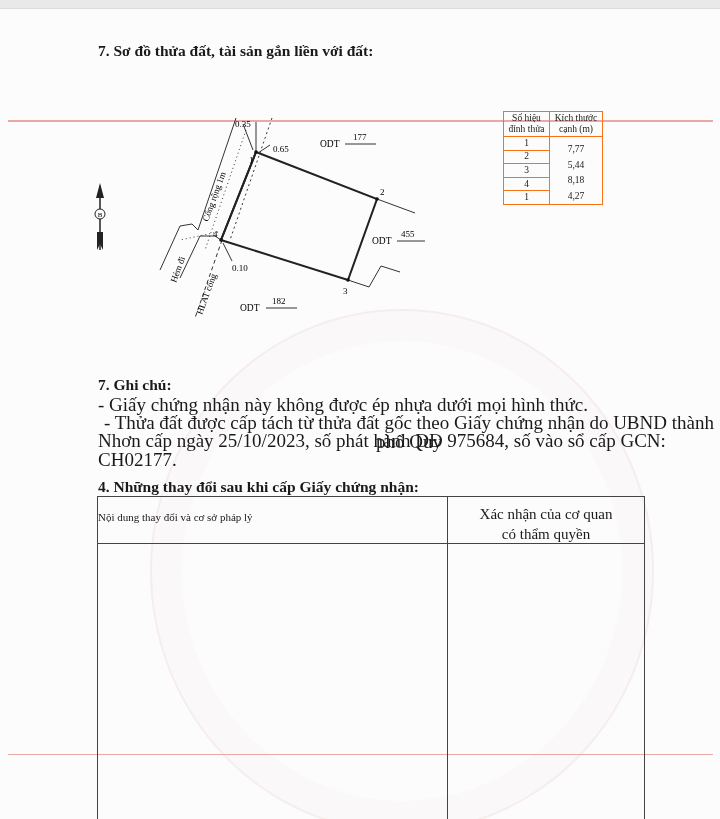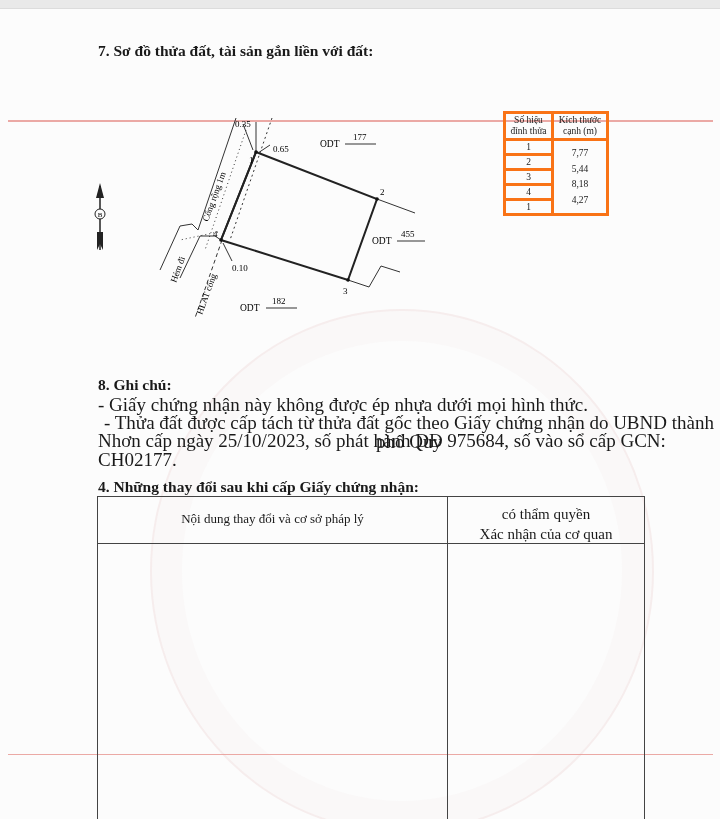--- a/index.html
+++ b/index.html
@@ -10,25 +10,25 @@
       color:#1a1a1a;
     }
     .topbar { position:absolute; left:0; top:0; width:720px; height:8px; background:#e9e9e9; border-bottom:1px solid #dcdcdc; }
     .page { position:absolute; left:0; top:9px; width:720px; height:810px; background:#fcfcfc; }
     .watermark { position:absolute; left:150px; top:300px; width:500px; height:520px; border-radius:50%;
       border:2px solid rgba(220,170,170,0.18); box-shadow: inset 0 0 0 30px rgba(230,200,200,0.08); }
     .redline { position:absolute; height:2px; background:#e79a95; opacity:0.85; }
     .h { position:absolute; font-weight:bold; font-size:15.5px; }
     .txt { position:absolute; font-size:19px; line-height:19px; }
     table.dims { position:absolute; left:503px; top:111px; border-collapse:collapse; font-size:9.5px; }
-    table.dims td { border:3px solid #f97316; text-align:center; padding:0 2px; line-height:11px; }
+    table.dims td { border:1px solid #f97316; text-align:center; padding:0 2px; line-height:11px; }
     .changes { position:absolute; left:97px; top:496px; width:546px; height:330px; border:1px solid #444; }
     .changes .col1 { position:absolute; left:0; top:0; width:349px; height:100%; border-right:1px solid #444; }
     .changes .hdr { position:absolute; left:0; top:46px; width:100%; border-top:1px solid #444; }
-    .changes .c1text { position:absolute; left:0; top:14px; width:349px; text-align:center; font-size:13px; }
+    .changes .c1text { position:absolute; left:0; top:14px; width:349px; font-size:11px; }
     .changes .c2text { position:absolute; left:350px; top:7px; width:196px; text-align:center; font-size:15px; line-height:20px; }
     svg text { font-family:"Liberation Serif", "DejaVu Serif", serif; }
   </style>
 </head>
 <body>
 
 <div class="topbar"></div>
 <div class="page">
   <div class="watermark"></div>
 </div>
@@ -119,27 +119,27 @@
       </tr>
   <tr>
         <td style="height:12px;">4</td>
       </tr>
   <tr>
         <td style="height:12px;">1</td>
       </tr>
 </tbody>
   </table>
 
-<div class="h" style="left:98px; top:376px;">8. Ghi chú:</div>
+<div class="h" style="left:98px; top:376px;">7. Ghi chú:</div>
 <div class="txt" style="left:98px; top:395px;">- Giấy chứng nhận này không được ép nhựa dưới mọi hình thức.</div>
 <div class="txt" style="left:98px; top:413px;text-align:center;">- Thửa đất được cấp tách từ thửa đất gốc theo Giấy chứng nhận do UBND thành phố Quy</div>
 <div class="txt" style="left:98px; top:431px;">Nhơn cấp ngày 25/10/2023, số phát hành DĐ 975684, số vào sổ cấp GCN: CH02177.</div>
 
 <div class="h" style="left:98px; top:478px;">4. Những thay đổi sau khi cấp Giấy chứng nhận:</div>
 <div class="changes">
   <div class="col1"></div>
   <div class="hdr"></div>
   <div class="c1text">Nội dung thay đổi và cơ sở pháp lý</div>
   <div class="c2text">
+    <div>Xác nhận của cơ quan</div>
     <div>có thẩm quyền</div>
-    <div>Xác nhận của cơ quan</div>
   </div>
 </div>
 
 </body></html>

